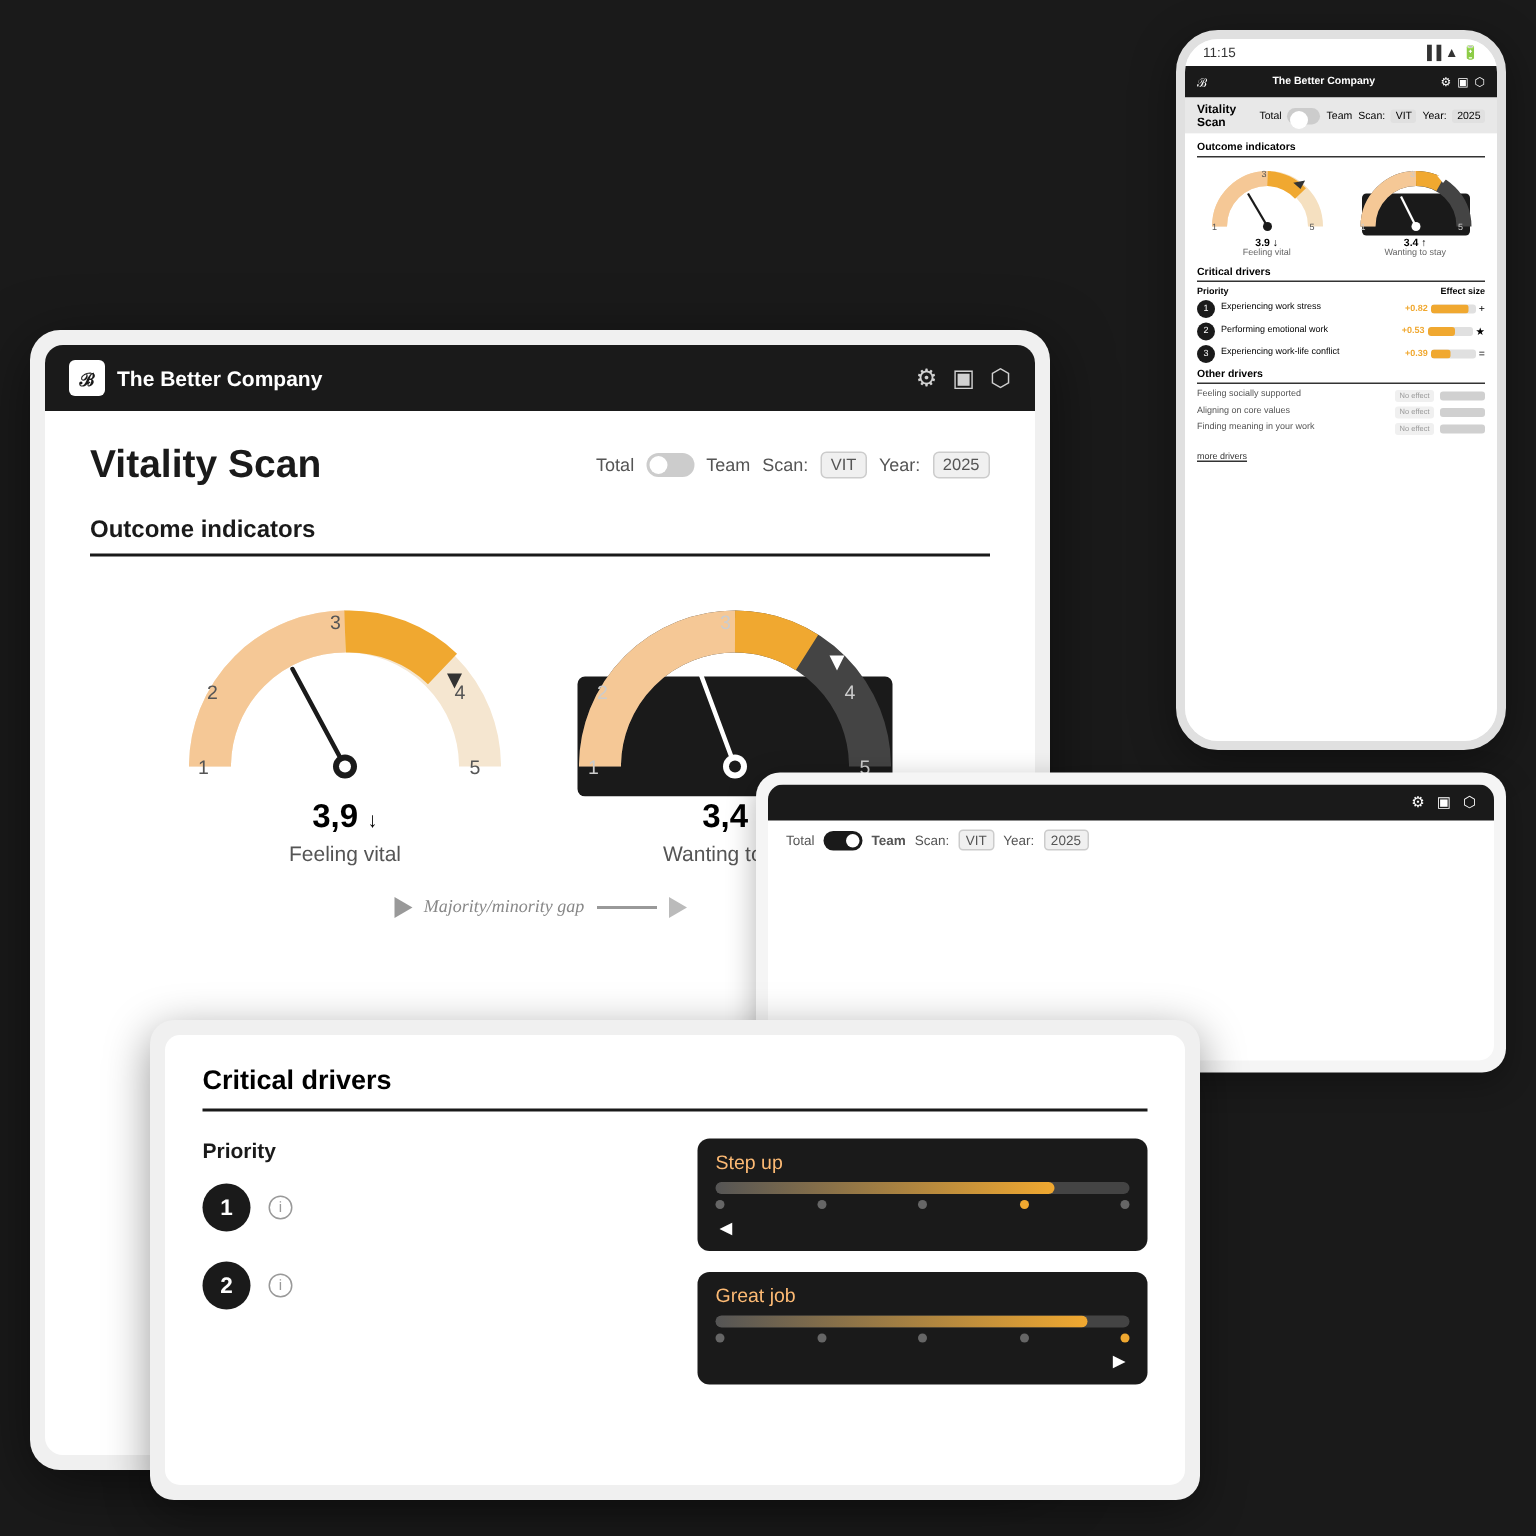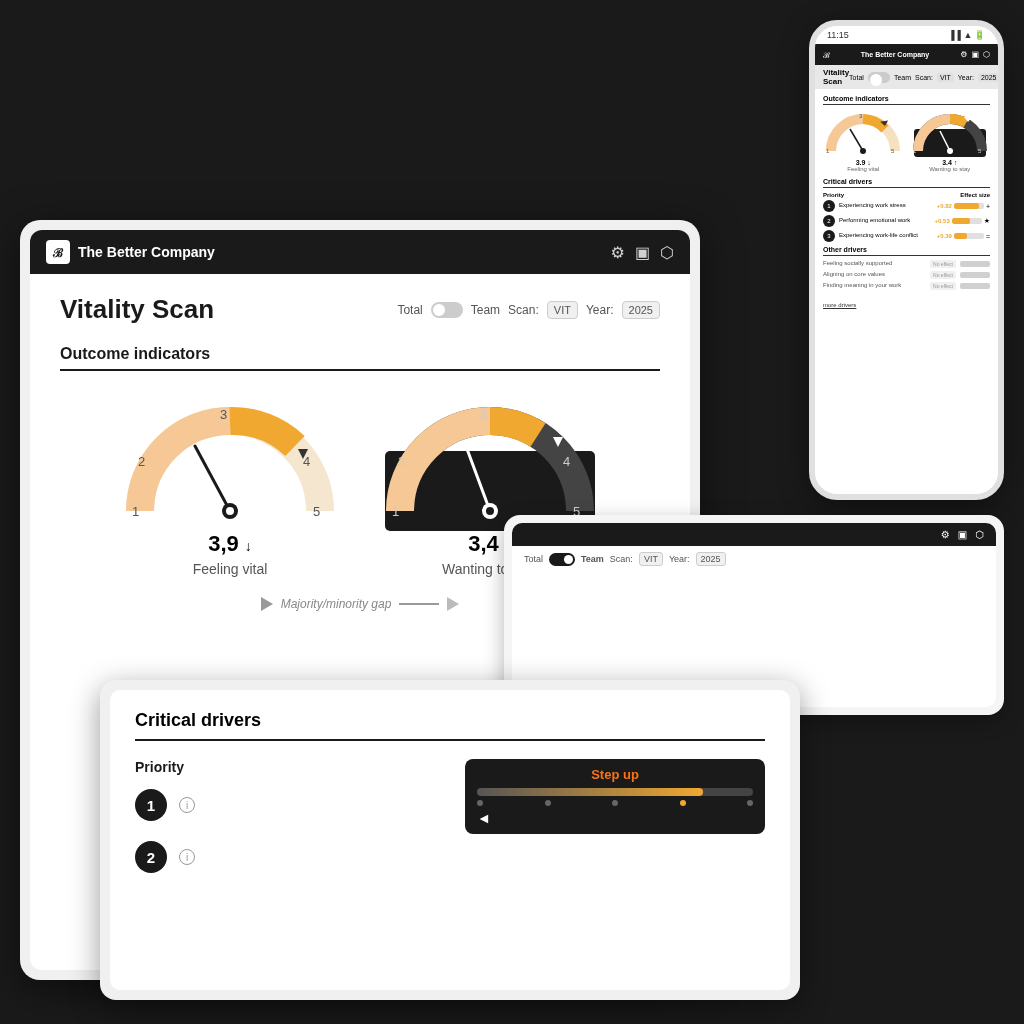--- a/index.html
+++ b/index.html
@@ -144,40 +144,41 @@
 
     .majority-minority {
       display: flex;
       align-items: center;
       gap: 8px;
       font-style: italic;
       font-size: 12px;
       color: #888;
       margin-top: 10px;
       justify-content: center;
+      font-family: Liberation Serif, serif;
     }
     .triangle-right {
       width: 0;
       height: 0;
       border-top: 7px solid transparent;
       border-bottom: 7px solid transparent;
       border-left: 12px solid #999;
     }
     .minority-line {
       width: 40px;
       height: 2px;
       background: #999;
     }
 
     
     .phone {
       position: absolute;
       right: 20px;
       top: 20px;
-      width: 195px;
+      width: 220px;
       height: 480px;
       background: #f5f5f5;
       border-radius: 28px;
       box-shadow: 0 8px 30px rgba(0,0,0,0.4);
       overflow: hidden;
       border: 6px solid #e0e0e0;
     }
     .phone-notch-bar {
       background: #fff;
       padding: 4px 12px;
@@ -463,24 +464,23 @@
 
     
     .effect-bar-container {
       background: #1a1a1a;
       border-radius: 8px;
       padding: 8px 12px;
       margin-bottom: 14px;
       position: relative;
     }
     .effect-bar-label {
-      color: #f97316;
+      color: #fdba74;
       font-size: 13px;
-      font-weight: 700;
-      text-align: center;
+      font-weight: 400;
       margin-bottom: 6px;
     }
     .effect-bar-track {
       background: #444;
       border-radius: 4px;
       height: 8px;
       position: relative;
       overflow: hidden;
     }
     .effect-bar-fill-orange {
@@ -787,16 +787,30 @@
           <div class="bar-dots">
             <div class="bar-dot"></div>
             <div class="bar-dot"></div>
             <div class="bar-dot"></div>
             <div class="bar-dot active"></div>
             <div class="bar-dot"></div>
           </div>
           <div class="effect-bar-arrow">◄</div>
         </div>
 
+        <div class="effect-bar-container">
+          <div class="effect-bar-label">Great job</div>
+          <div class="effect-bar-track">
+            <div class="effect-bar-fill-orange" style="width:90%;"></div>
+          </div>
+          <div class="bar-dots">
+            <div class="bar-dot"></div>
+            <div class="bar-dot"></div>
+            <div class="bar-dot"></div>
+            <div class="bar-dot"></div>
+            <div class="bar-dot active"></div>
+          </div>
+          <div class="effect-bar-arrow effect-bar-arrow-right">►</div>
+        </div>
       </div>
     </div>
   </div>
 </div>
 
 </body></html>

